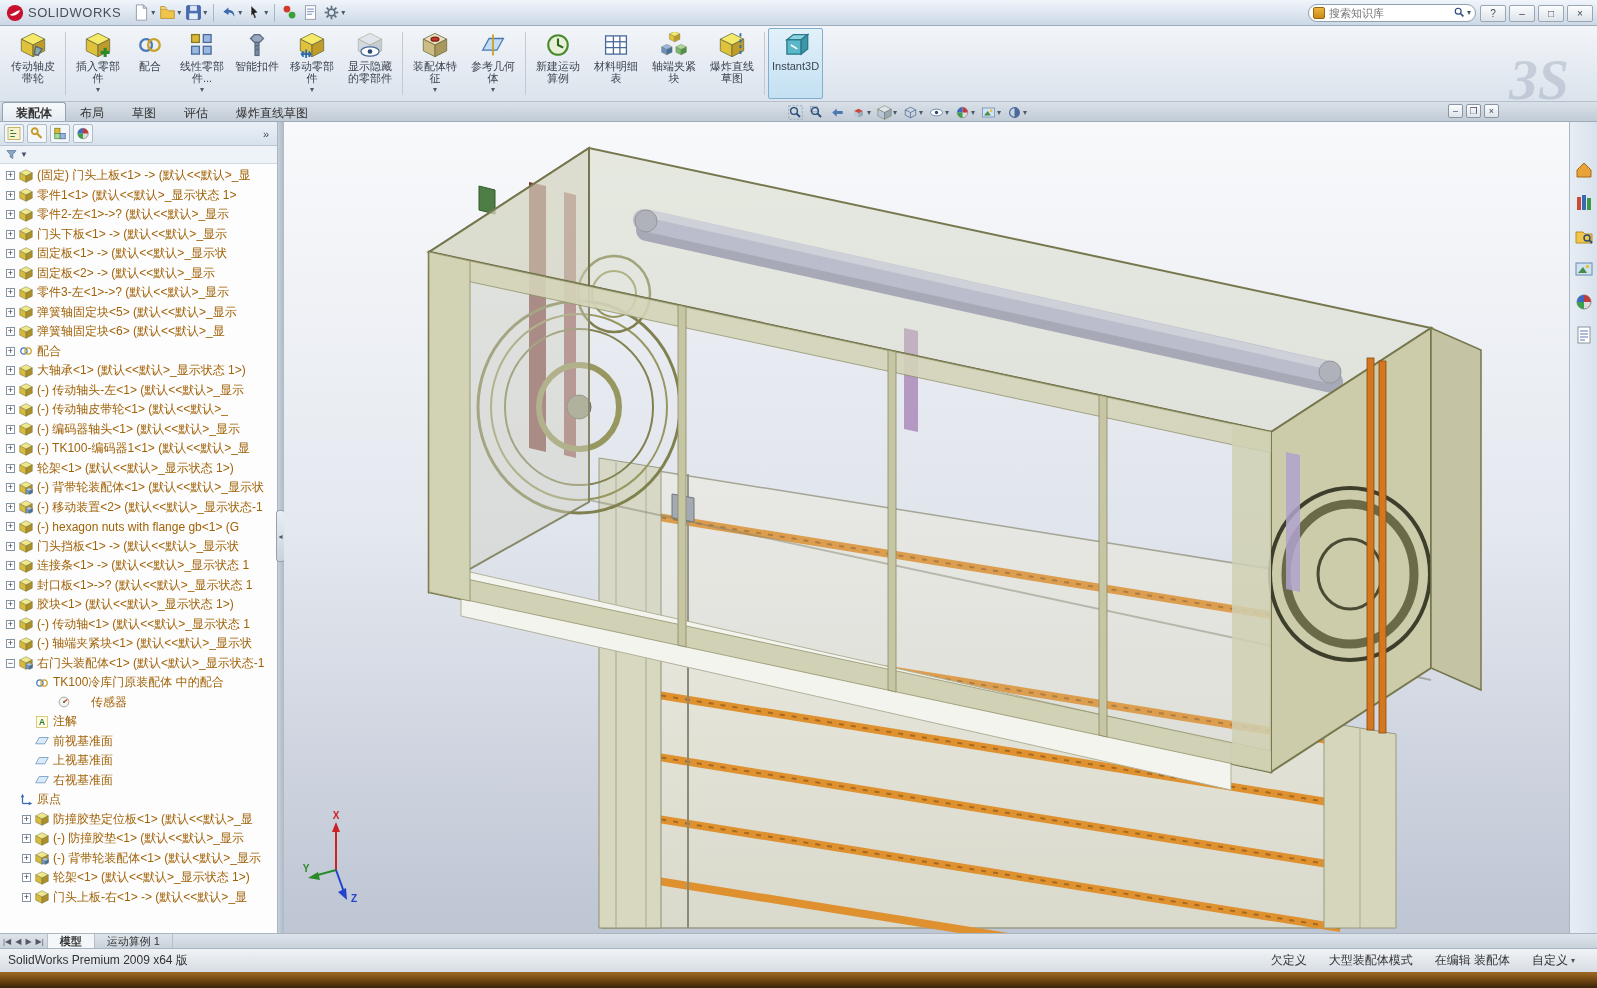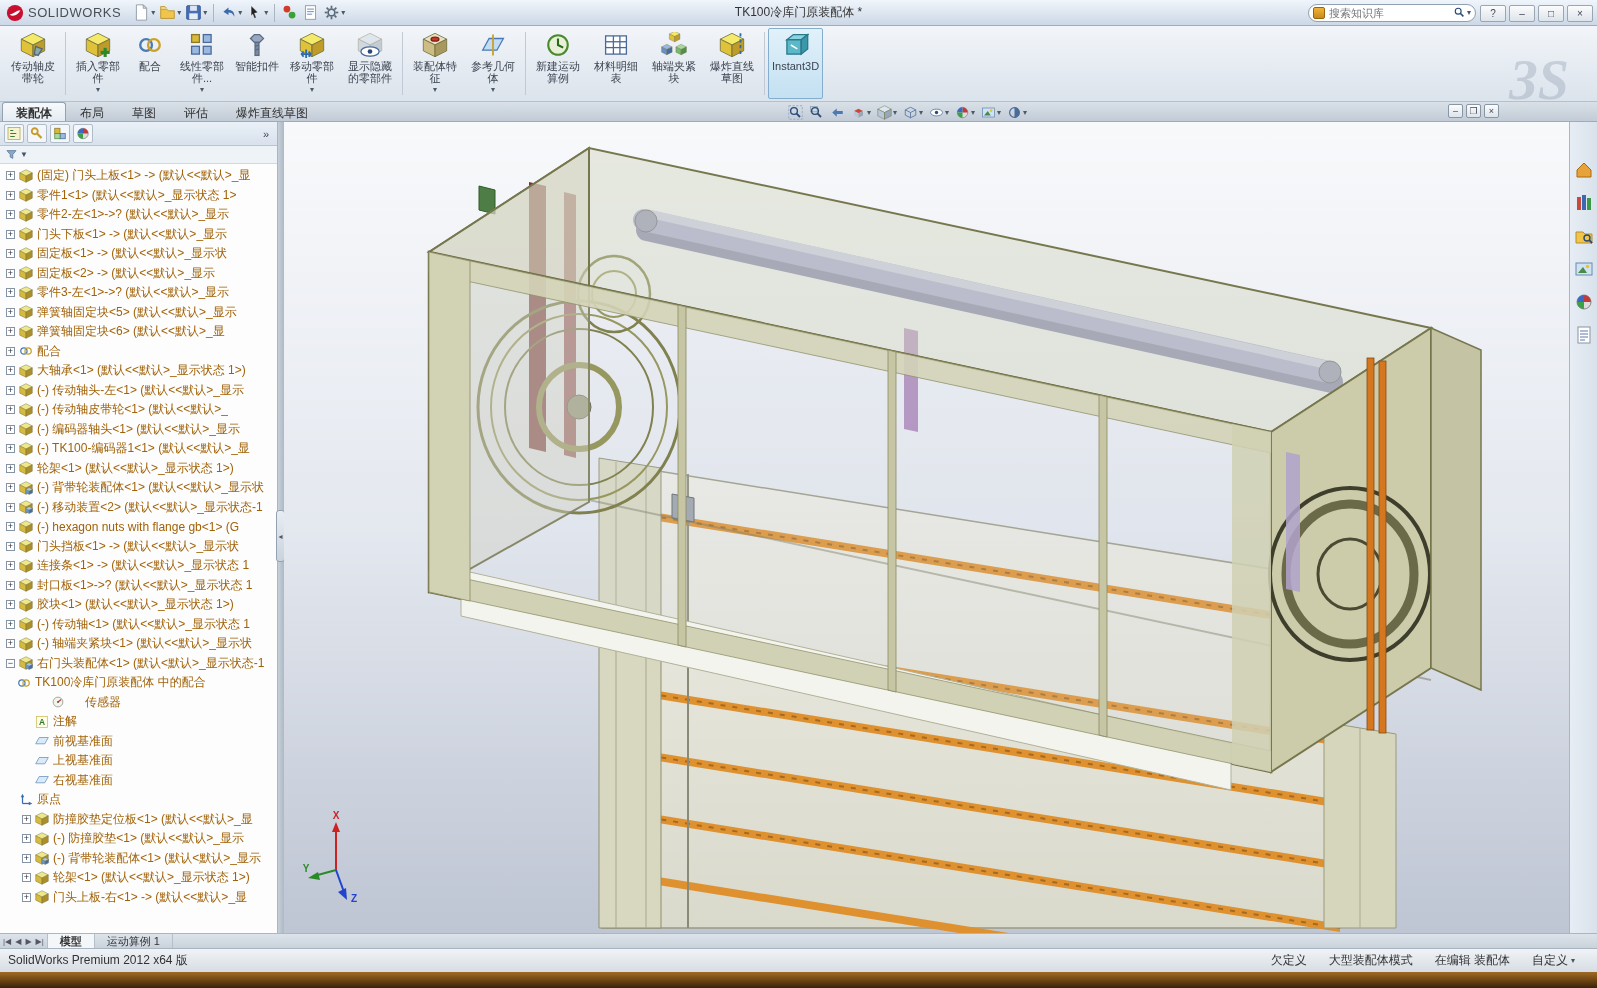--- a/index.html
+++ b/index.html
@@ -178,21 +178,20 @@
                 <line x1="15" y1="10" x2="18" y2="10"></line>
                 <line x1="4.3" y1="4.3" x2="6.5" y2="6.5"></line>
                 <line x1="13.5" y1="13.5" x2="15.7" y2="15.7"></line>
                 <line x1="4.3" y1="15.7" x2="6.5" y2="13.5"></line>
                 <line x1="13.5" y1="6.5" x2="15.7" y2="4.3"></line>
               </g>
             </svg></span>
     <span class="dd">▾</span>
   </div>
       </div>
-    <div class="doc-title">TK100冷库门原装配体 *</div>
     <div class="tb-right">
       <div class="search-pill">
         <span class="book"></span>
         <input placeholder="搜索知识库" style="">
         <span class="mag">
           <svg viewBox="0 0 20 20">
               <circle cx="8" cy="8" r="4.5" fill="none" stroke="#2a4a7a" stroke-width="1.8"></circle>
               <line x1="11.5" y1="11.5" x2="16" y2="16" stroke="#2a4a7a" stroke-width="2.4"></line>
             </svg>
         </span>
@@ -745,29 +744,29 @@
                 <polygon points="1,5.5 10,10 10,19 1,14.5" fill="#d6ba3e" stroke="#6b6b3a" stroke-width=".6"></polygon>
                 <polygon points="19,5.5 10,10 10,19 19,14.5" fill="#ab8f2c" stroke="#6b6b3a" stroke-width=".6"></polygon>
                 <g transform="translate(9,9) scale(.55)">
                   <polygon points="10,1 19,5.5 10,10 1,5.5" fill="#aac6e8" stroke="#6b6b3a" stroke-width=".6"></polygon>
                   <polygon points="1,5.5 10,10 10,19 1,14.5" fill="#6a96cc" stroke="#6b6b3a" stroke-width=".6"></polygon>
                   <polygon points="19,5.5 10,10 10,19 19,14.5" fill="#486e9e" stroke="#6b6b3a" stroke-width=".6"></polygon>
                 </g>
               </svg></span>
     <span class="tlabel">右门头装配体&lt;1&gt; (默认&lt;默认&gt;_显示状态-1</span>
   </div>
-          <div class="tree-item" style="padding-left: 4px;">
+          <div class="tree-item" style="padding-left: 22px;">
     <span class="exp empty"></span>
     <span class="ticon"><svg viewBox="0 0 20 20" width="100%" height="100%">
                 <circle cx="7" cy="10" r="4.5" fill="none" stroke="#4a7ab5" stroke-width="1.8"></circle>
                 <circle cx="13" cy="10" r="4.5" fill="none" stroke="#c9a227" stroke-width="1.8"></circle>
               </svg></span>
     <span class="tlabel">TK100冷库门原装配体 中的配合</span>
   </div>
-          <div class="tree-item" style="padding-left: 22px; gap: 16px;">
+          <div class="tree-item" style="padding-left: 28px; gap: 16px;">
     <span class="exp empty"></span>
     <span class="ticon"><svg viewBox="0 0 20 20" width="100%" height="100%">
                 <circle cx="10" cy="10" r="7" fill="#f4f4e8" stroke="#888"></circle>
                 <path d="M10 10 L14.5 6.5" stroke="#c23a2a" stroke-width="1.6"></path>
                 <circle cx="10" cy="10" r="1.4" fill="#555"></circle>
               </svg></span>
     <span class="tlabel">传感器</span>
   </div>
           <div class="tree-item" style="padding-left: 22px;">
     <span class="exp empty"></span>
@@ -1010,21 +1009,21 @@
         <div class="mtab active">
     <span>模型</span>
   </div>
         <div class="mtab">
     <span>运动算例 1</span>
   </div>
       </div>
   </div>
 
   <div class="statusbar">
-    <span>SolidWorks Premium 2012 x64 版</span>
+    <span>SolidWorks Premium 2009 x64 版</span>
     <div class="sb-right" id="sb-right">
         <span class="sb-item">
     <span>欠定义</span>
 
   </span>
         <span class="sb-item">
     <span>大型装配体模式</span>
 
   </span>
         <span class="sb-item">

